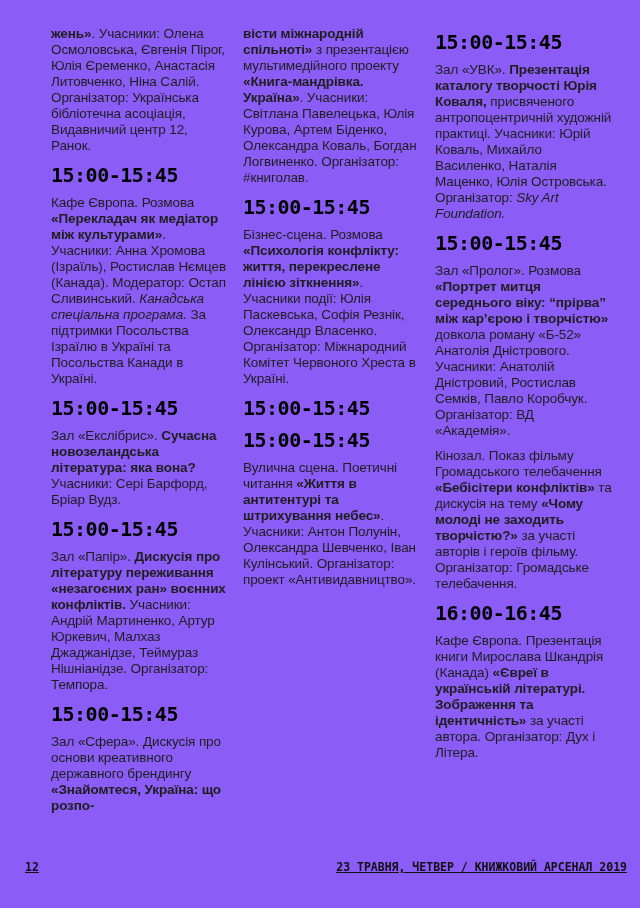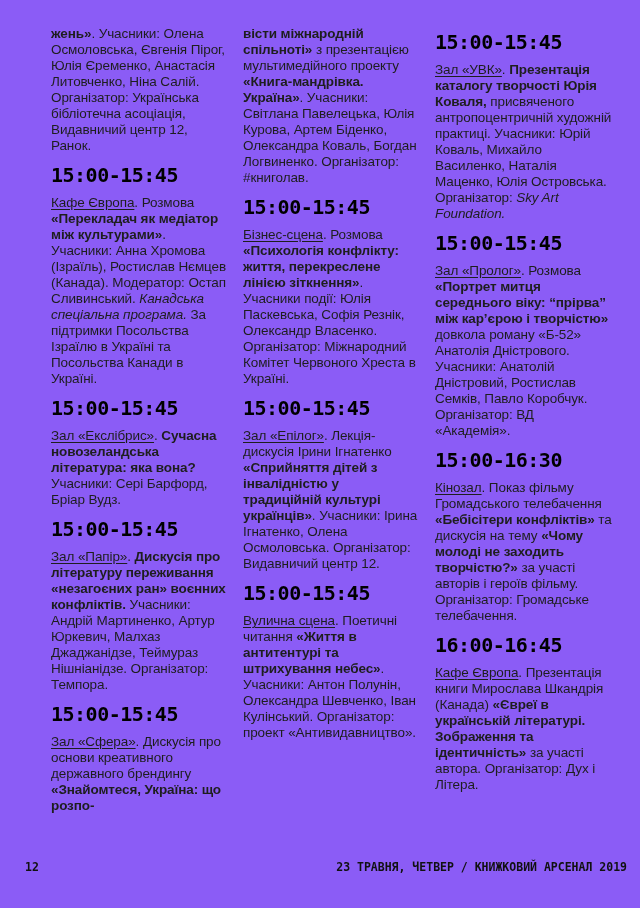--- a/index.html
+++ b/index.html
@@ -34,33 +34,34 @@
   .time {
     font-family: "DejaVu Sans Mono", monospace;
     font-weight: 700;
     font-size: 20px;
     line-height: 24px;
     color: #000000;
     margin: 4px 0 8px 0;
     letter-spacing: -0.5px;
     white-space: nowrap;
   }
-  .venue { text-decoration: underline; text-underline-offset: 2px; }
+  .venue { text-underline-offset: 2px; }
   .b { font-weight: 700; }
   .i { font-style: italic; }
   .footer {
     position: absolute;
     left: 25px; right: 28px; top: 860px;
     display: flex;
     justify-content: space-between;
     align-items: flex-start;
     font-family: "DejaVu Sans Mono", monospace;
     font-weight: 700;
     font-size: 11.5px;
     color: #111111;
+    text-decoration: underline;
   }
 </style>
 </head>
 <body>
 
 <div class="page">
   <div class="columns">
       <div class="column">
         <p class="event"><span class="b">жень»</span><span>. Учасники: Олена Осмоловська, Євгенія Пірог, Юлія Єременко, Анастасія Литовченко, Ніна Салій. Організатор: Українська бібліотечна асоціація, Видавничий центр 12, Ранок.</span></p>
         <div class="time">15:00-15:45</div>
@@ -70,30 +71,28 @@
         <div class="time">15:00-15:45</div>
         <p class="event"><span class="venue">Зал «Папір»</span><span>. </span><span class="b">Дискусія про літературу переживання «незагоєних ран» воєнних конфліктів.</span><span> Учасники: Андрій Мартиненко, Артур Юркевич, Малхаз Джаджанідзе, Теймураз Нішніанідзе. Організатор: Темпора.</span></p>
         <div class="time">15:00-15:45</div>
         <p class="event"><span class="venue">Зал «Сфера»</span><span>. Дискусія про основи креативного державного брендингу </span><span class="b">«Знайомтеся, Україна: що розпо-</span></p>
       </div>
       <div class="column">
         <p class="event"><span class="b">вісти міжнародній спільноті»</span><span> з презентацією мультимедійного проекту </span><span class="b">«Книга-мандрівка. Україна»</span><span>. Учасники: Світлана Павелецька, Юлія Курова, Артем Біденко, Олександра Коваль, Богдан Логвиненко. Організатор: #книголав.</span></p>
         <div class="time">15:00-15:45</div>
         <p class="event"><span class="venue">Бізнес-сцена</span><span>. Розмова </span><span class="b">«Психологія конфлікту: життя, перекреслене лінією зіткнення»</span><span>. Учасники події: Юлія Паскевська, Софія Резнік, Олександр Власенко. Організатор: Міжнародний Комітет Червоного Хреста в Україні.</span></p>
         <div class="time">15:00-15:45</div>
-        <p class="event"><span class="venue">Зал «Епілог»</span><span>. Лекція-дискусія Ірини Ігнатенко </span><span class="b">«Сприйняття дітей з інвалідністю у традиційній культурі українців»</span><span>. Учасники: Ірина Ігнатенко, Олена Осмоловська. Організатор: Видавничий центр 12.</span></p>
         <div class="time">15:00-15:45</div>
         <p class="event"><span class="venue">Вулична сцена</span><span>. Поетичні читання </span><span class="b">«Життя в антитентурі та штрихування небес»</span><span>. Учасники: Антон Полунін, Олександра Шевченко, Іван Кулінський. Організатор: проект «Антивидавництво».</span></p>
       </div>
       <div class="column">
         <div class="time">15:00-15:45</div>
         <p class="event"><span class="venue">Зал «УВК»</span><span>. </span><span class="b">Презентація каталогу творчості Юрія Коваля,</span><span> присвяченого антропоцентричній художній практиці. Учасники: Юрій Коваль, Михайло Василенко, Наталія Маценко, Юлія Островська. Організатор: </span><span class="i">Sky Art Foundation.</span></p>
         <div class="time">15:00-15:45</div>
         <p class="event"><span class="venue">Зал «Пролог»</span><span>. Розмова </span><span class="b">«Портрет митця середнього віку: “прірва” між кар’єрою і творчістю»</span><span> довкола роману «Б-52» Анатолія Дністрового. Учасники: Анатолій Дністровий, Ростислав Семків, Павло Коробчук. Організатор: ВД «Академія».</span></p>
-        <div class="time">15:00-16:30</div>
         <p class="event"><span class="venue">Кінозал</span><span>. Показ фільму Громадського телебачення </span><span class="b">«Бебісітери конфліктів»</span><span> та дискусія на тему </span><span class="b">«Чому молоді не заходить творчістю?»</span><span> за участі авторів і героїв фільму. Організатор: Громадське телебачення.</span></p>
         <div class="time">16:00-16:45</div>
         <p class="event"><span class="venue">Кафе Європа</span><span>. Презентація книги Мирослава Шкандрія (Канада) </span><span class="b">«Євреї в українській літературі. Зображення та ідентичність»</span><span> за участі автора. Організатор: Дух і Літера.</span></p>
       </div>
     </div>
   <div class="footer">
     <span>12</span>
     <span>23 ТРАВНЯ, ЧЕТВЕР / КНИЖКОВИЙ АРСЕНАЛ 2019</span>
   </div>
 </div>

